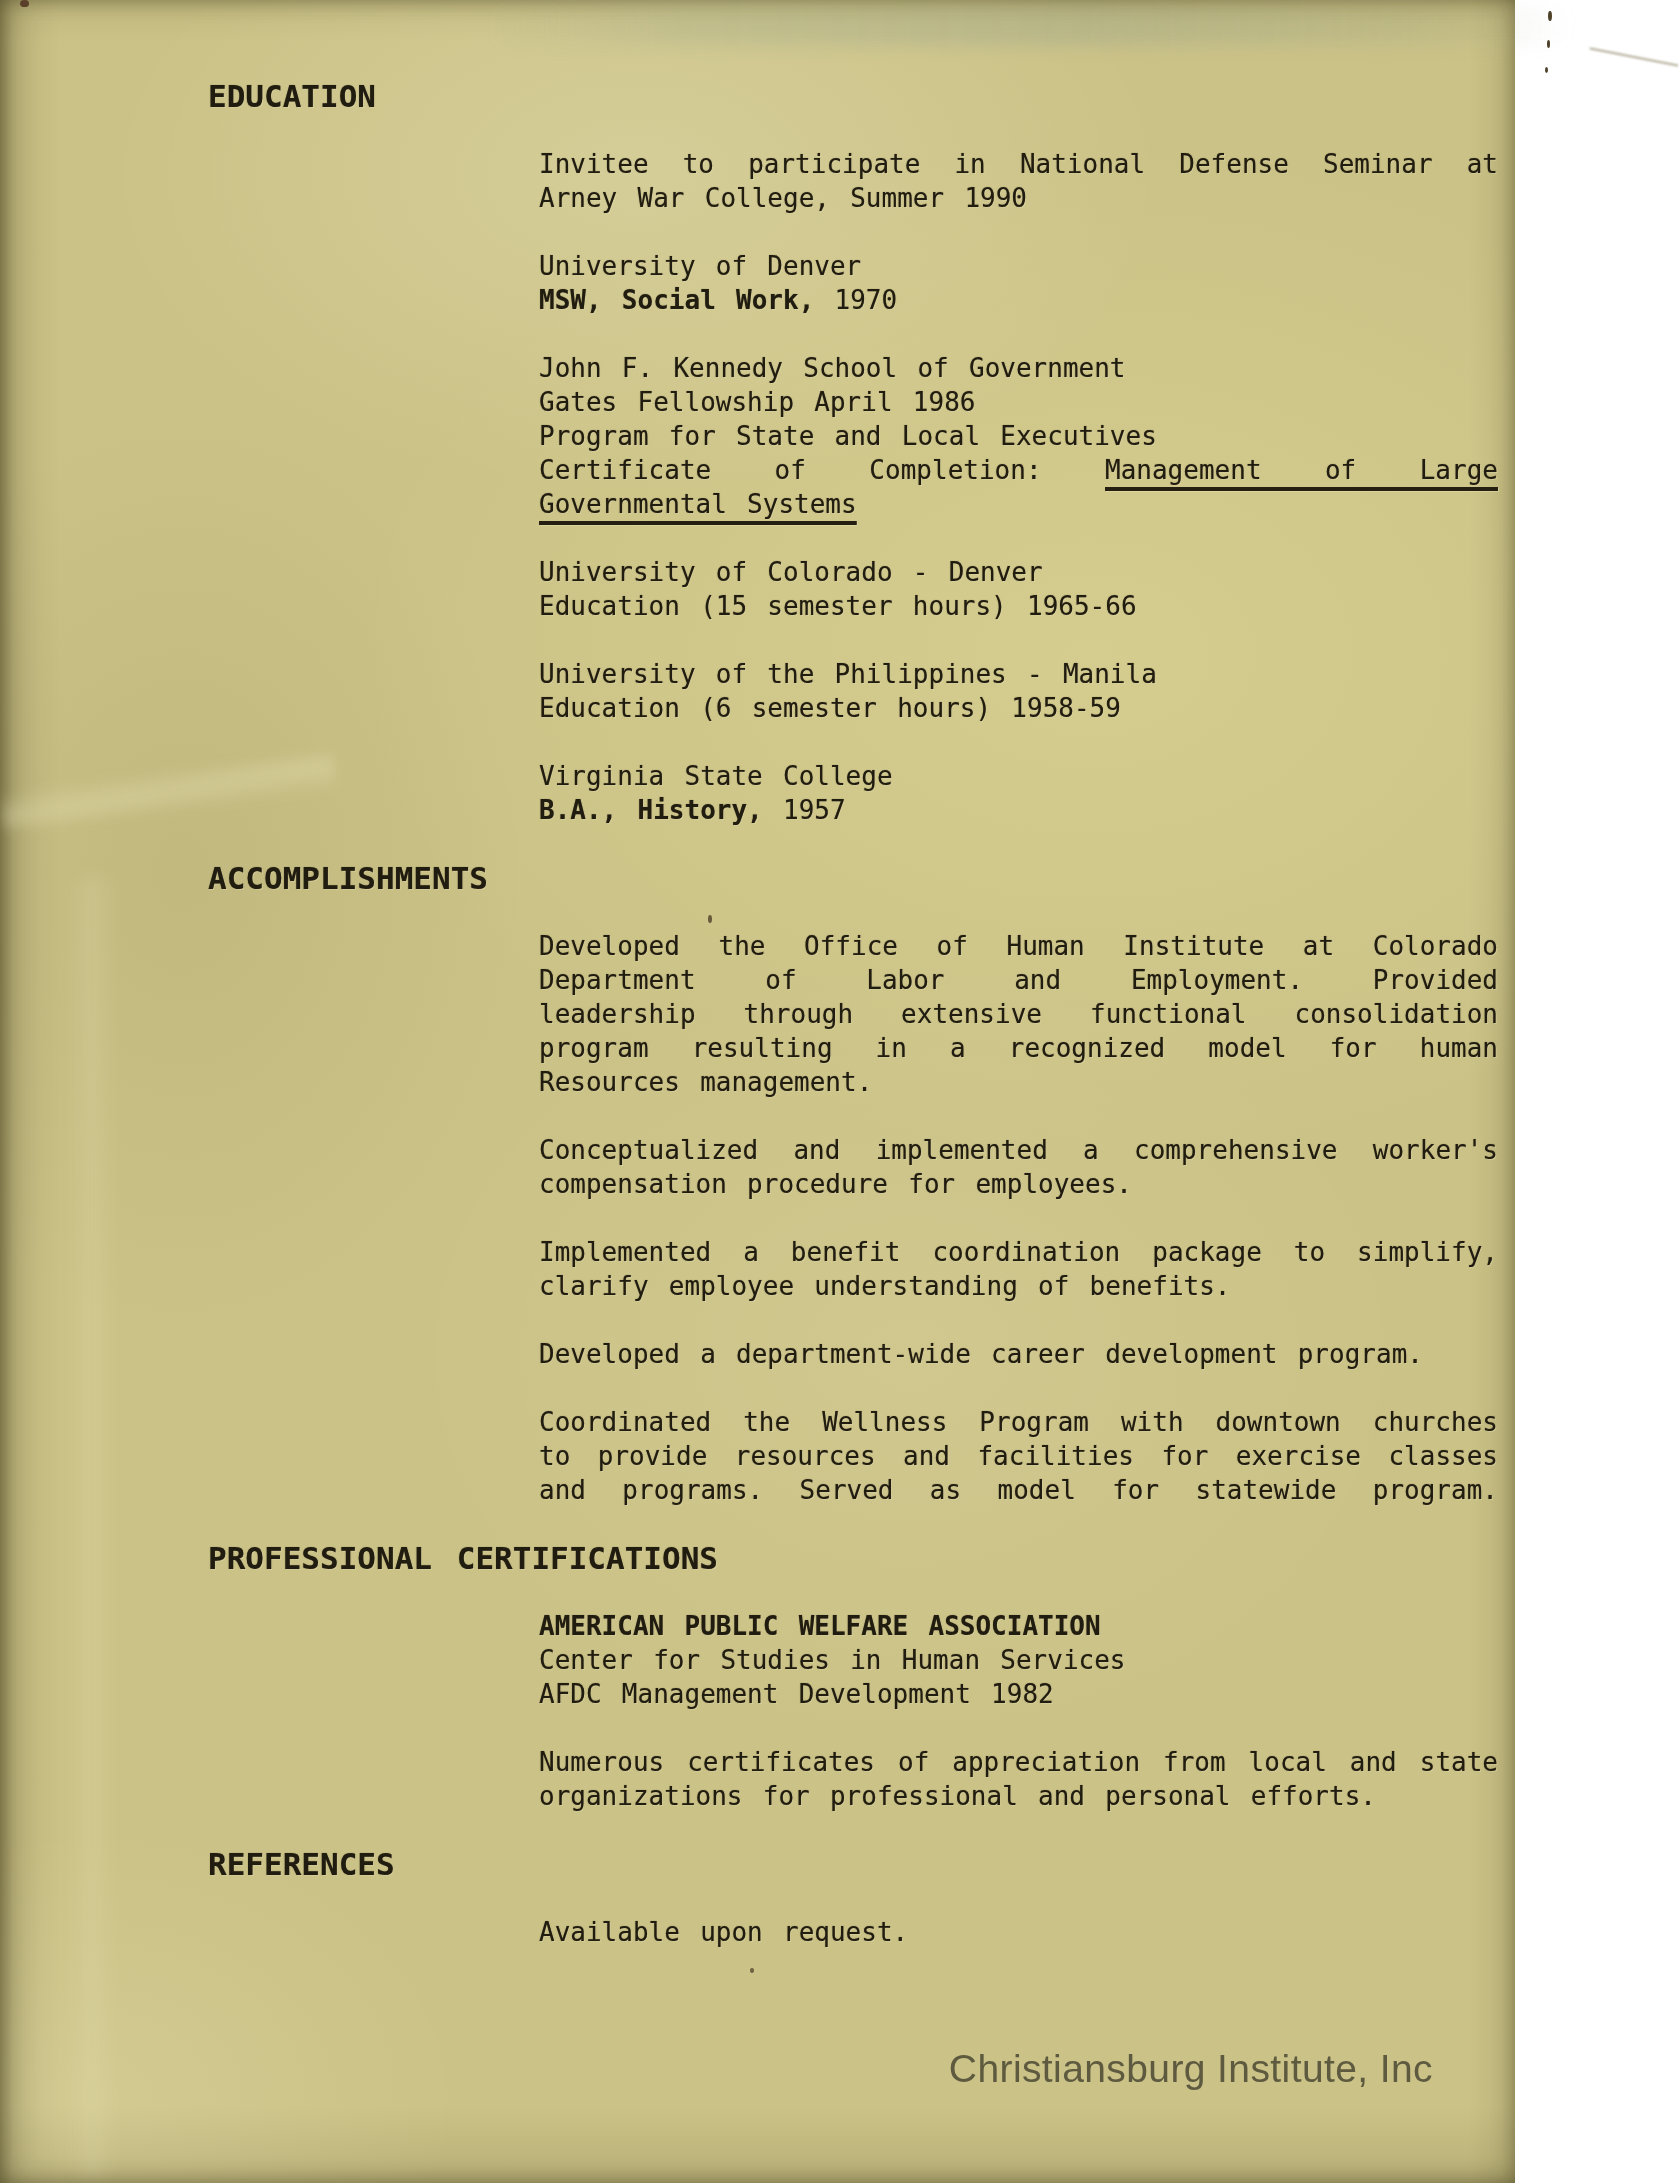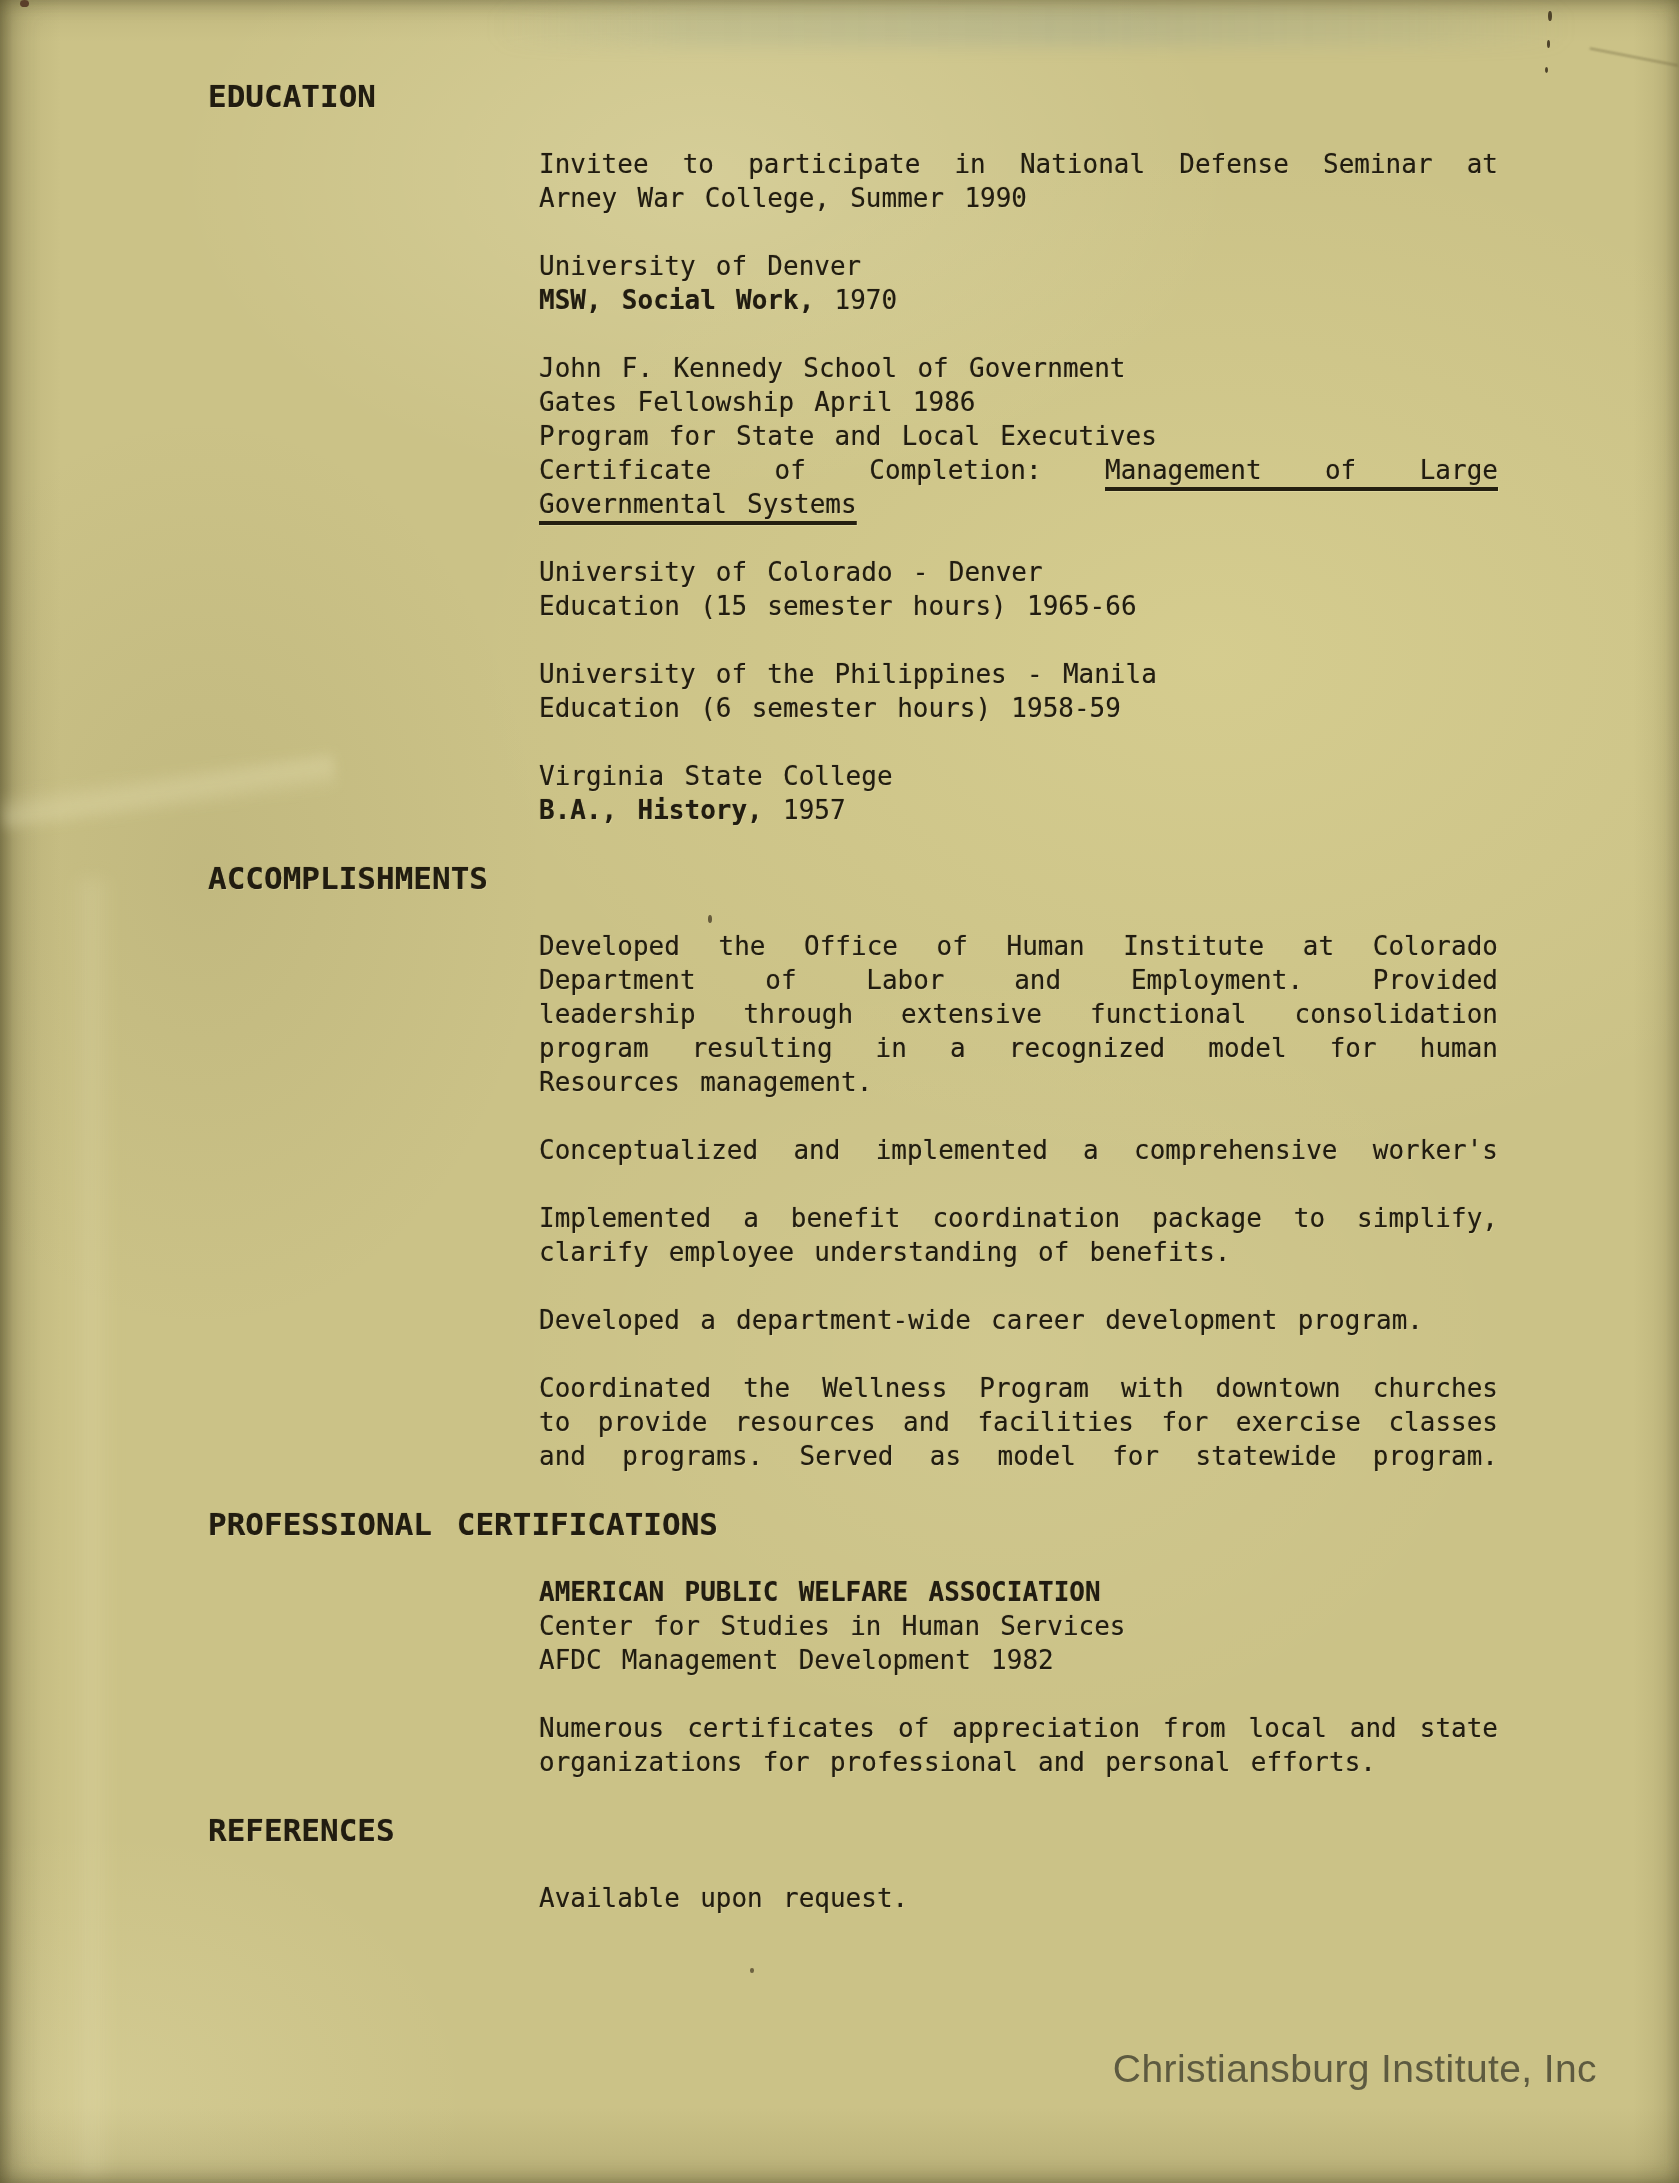--- a/index.html
+++ b/index.html
@@ -2,21 +2,21 @@
 <html style="font-size:12.2px"><head>
 <meta charset="utf-8">
 <style>
   html, body {
     margin: 0; padding: 0;
     width: 1679px; height: 2183px;
     overflow: hidden;
   }
   .page {
     position: relative;
-    width: 1679px; height: 2183px;
+    width: 1515px; height: 2183px;
     background-color: #cbc287;
     background-image:
       radial-gradient(763px 458px at 42% 8%, rgba(255,252,220,0.20), transparent 70%),
       radial-gradient(992px 687px at 72% 30%, rgba(248,240,170,0.22), transparent 75%),
       radial-gradient(687px 534px at 60% 62%, rgba(255,250,210,0.10), transparent 75%),
       radial-gradient(534px 382px at 6% 96%, rgba(248,242,200,0.16), transparent 70%),
       radial-gradient(458px 611px at 12% 40%, rgba(110,102,58,0.10), transparent 75%),
       linear-gradient(90deg, rgba(95,88,48,0.32) 0px, rgba(95,88,48,0.12) 12.2px, rgba(95,88,48,0.0) 61px),
       linear-gradient(270deg, rgba(95,88,48,0.16) 0px, rgba(95,88,48,0.0) 46px),
       linear-gradient(180deg, rgba(95,88,48,0.10) 0px, rgba(95,88,48,0.0) 42px),
@@ -159,20 +159,21 @@
       <div class="heading">ACCOMPLISHMENTS</div>
       <div class="block">
         <div class="line j"><span class="">Developed the Office of Human Institute at Colorado</span></div>
         <div class="line j"><span class="">Department of Labor and Employment.  Provided</span></div>
         <div class="line j"><span class="">leadership through extensive functional consolidation</span></div>
         <div class="line j"><span class="">program resulting in a recognized model for human</span></div>
         <div class="line"><span class="">Resources management.</span></div>
       </div>
       <div class="block">
         <div class="line j"><span class="">Conceptualized and implemented a comprehensive worker's</span></div>
+        <div class="line"><span class="">compensation procedure for employees.</span></div>
       </div>
       <div class="block">
         <div class="line j"><span class="">Implemented a benefit coordination package to simplify,</span></div>
         <div class="line"><span class="">clarify employee understanding of benefits.</span></div>
       </div>
       <div class="block">
         <div class="line"><span class="">Developed a department-wide career development program.</span></div>
       </div>
       <div class="block">
         <div class="line j"><span class="">Coordinated the Wellness Program with downtown churches</span></div>

